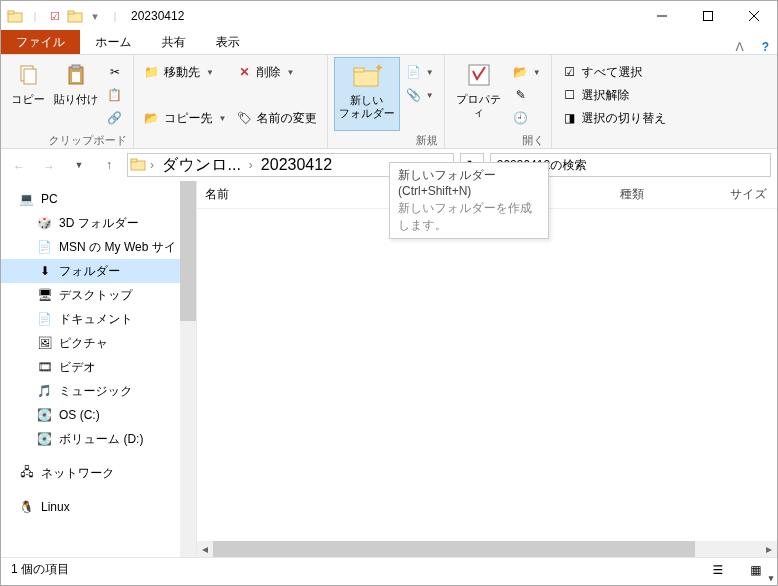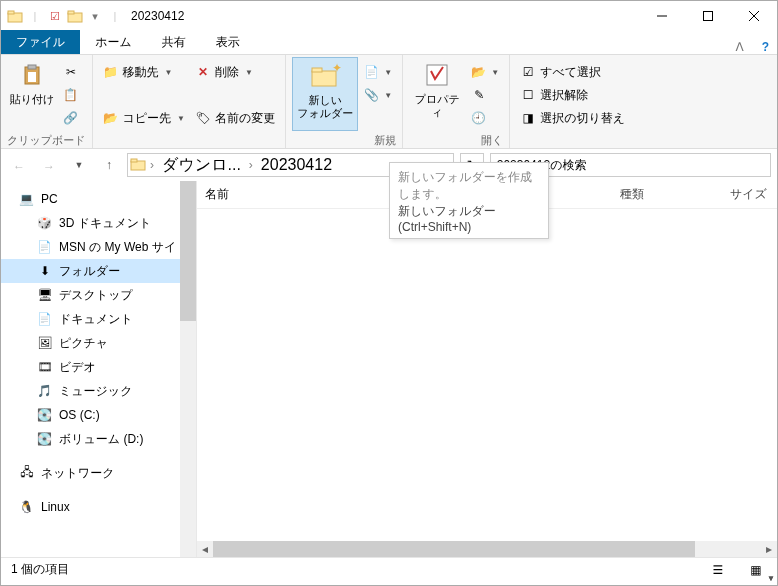--- a/index.html
+++ b/index.html
@@ -6,21 +6,21 @@
 body{background:#fff;width:778px;height:586px;overflow:hidden;position:relative;border:1px solid #aaa}
 .titlebar{height:30px;background:#fff;display:flex;align-items:center}
 .tb-icons{display:flex;align-items:center;gap:4px;padding-left:6px}
 .tb-icons .ico{width:16px;height:16px;display:flex;align-items:center;justify-content:center;font-size:11px}
 .tb-title{padding-left:8px;font-size:12px}
 .tb-spacer{flex:1}
 .wndbtn{width:46px;height:30px;display:flex;align-items:center;justify-content:center}
 .wndbtn svg{width:10px;height:10px}
 .tabs{height:24px;background:#fff;display:flex;align-items:flex-end;border-bottom:1px solid #ddd}
 .tab{padding:4px 14px;height:24px;display:flex;align-items:center;border:1px solid transparent}
-.tab.active{background:#0369a1;color:#fff}
+.tab.active{background:#c2410c;color:#fff}
 .tab.inactive{background:#fff}
 .tabs .spacer{flex:1}
 .help-ico{padding:0 8px;color:#1979ca;font-weight:bold}
 .collapse-ico{padding:0 10px;color:#777}
 .ribbon{height:94px;background:#f6f6f6;display:flex;border-bottom:1px solid #ddd}
 .rgroup{display:flex;flex-direction:column;border-right:1px solid #e0e0e0;padding:2px 6px 0 6px}
 .rgroup .body{flex:1;display:flex;align-items:flex-start;gap:2px}
 .rgroup .label{text-align:right;color:#666;font-size:11px;padding:2px 0}
 .big{display:flex;flex-direction:column;align-items:center;justify-content:flex-start;width:66px;height:74px;padding-top:2px;text-align:center;line-height:1.15}
 .big .bi{width:32px;height:32px;display:flex;align-items:center;justify-content:center}
@@ -119,20 +119,29 @@
   <div class="tab inactive">表示</div>
   <div class="spacer"></div>
   <div class="collapse-ico">ᐱ</div>
   <div class="help-ico">?</div>
 </div>
 
 <div class="ribbon">
 
   <div class="rgroup">
     <div class="body">
+      <div class="big" style="width:42px">
+        <div class="bi">
+            <svg width="24" height="24">
+              <rect x="5" y="3" width="12" height="15" fill="#fff" stroke="#c99b4a"></rect>
+              <rect x="8" y="6" width="12" height="15" fill="#fff" stroke="#c99b4a"></rect>
+            </svg>
+          </div>
+        <div class="bl">コピー</div>
+      </div>
       <div class="big" style="width:50px">
         <div class="bi">
             <svg width="24" height="24">
               <rect x="5" y="4" width="14" height="17" fill="#d9a75a" stroke="#a87a35"></rect>
               <rect x="8" y="2" width="8" height="4" fill="#bbb" stroke="#888"></rect>
               <rect x="8" y="9" width="8" height="10" fill="#fff"></rect>
             </svg>
           </div>
         <div class="bl">貼り付け</div>
         <div class="drop">▼</div>
@@ -251,22 +260,22 @@
         <div class="small">
             <span class="si">◨</span>
             <span>選択の切り替え</span>
           </div>
       </div>
     </div>
   </div>
 </div>
 
 <div class="tooltip" style="left:388px;top:161px;width:160px">
+  <div style="color:#444">新しいフォルダー (Ctrl+Shift+N)</div>
   <div style="color:#888;margin-top:2px">新しいフォルダーを作成します。</div>
-  <div style="color:#444">新しいフォルダー (Ctrl+Shift+N)</div>
 </div>
 
 <div class="addr">
   <div class="nav-ico disabled">←</div>
   <div class="nav-ico disabled">→</div>
   <div class="nav-ico" style="font-size:9px">▼</div>
   <div class="nav-ico">↑</div>
   <div class="addrbox">
     <span class="si"><svg width="16" height="16">
           <rect x="1" y="5" width="14" height="9" fill="#ffe9a6" stroke="#d9b45b"></rect>
@@ -288,21 +297,21 @@
 <div class="content">
 
   <div class="tree">
     <div class="titem">
       <span class="ti">💻</span>
       <span>PC</span>
     </div>
     <div id="tree-items">
         <div class="titem l2">
           <span class="ti">🎲</span>
-          <span>3D ドキュメント</span>
+          <span>3D フォルダー</span>
         </div>
         <div class="titem l2">
           <span class="ti">📄</span>
           <span>MSN の My Web サイト</span>
         </div>
         <div class="titem l2 sel">
           <span class="ti">⬇</span>
           <span>フォルダー</span>
         </div>
         <div class="titem l2">

